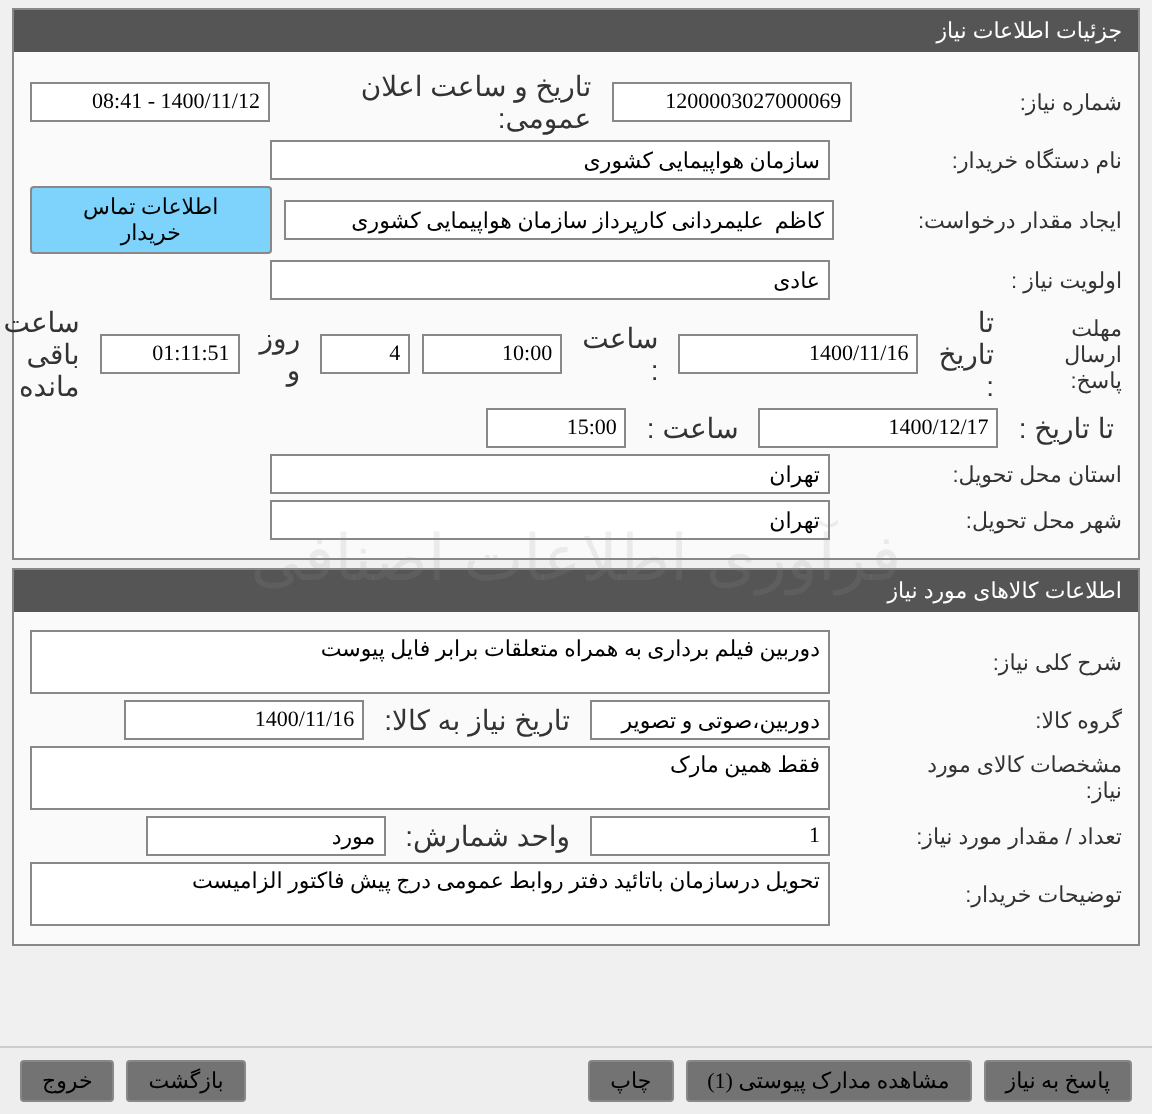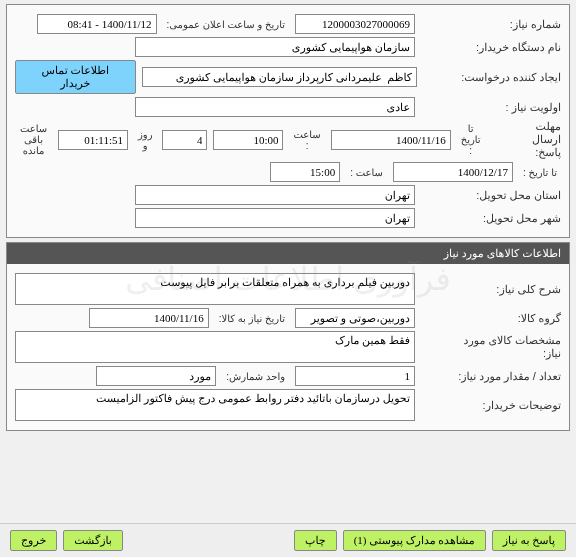--- a/index.html
+++ b/index.html
@@ -33,44 +33,44 @@
   gap: 6px;
 }
 .label {
   width: 115px;
   text-align: right;
   color: #333;
   font-size: 11px;
   margin-left: 25px;
 }
 .label-sm {
-  text-align: center;
+  text-align: right;
   color: #333;
-  font-size: 10px;
+  font-size: 14px;
   padding: 0 4px;
 }
 input[type=text], textarea {
   border: 1px solid #888;
   padding: 2px 4px;
   font-family: Tahoma;
   font-size: 11px;
   background: #fff;
   height: 20px;
 }
 textarea {
   height: 32px;
   resize: none;
 }
 .w-lg { width: 280px; }
 .w-md { width: 120px; }
 .w-sm { width: 70px; }
 .w-xs { width: 45px; }
 .btn {
   border: 1px solid #888;
-  background: #bef264;
+  background: #737373;
   padding: 3px 10px;
   font-family: Tahoma;
   font-size: 11px;
   cursor: pointer;
   border-radius: 2px;
 }
 .footer {
   display: flex;
   justify-content: space-between;
   align-items: center;
@@ -96,33 +96,34 @@
   white-space: nowrap;
 }
 .flex-grow { flex: 1; }
 </style>
 </head>
 <body>
 
 <div class="wm">فرآوری اطلاعات اصنافی</div>
 
 <div class="panel">
+  <div class="panel-title">جزئیات اطلاعات نیاز</div>
   <div class="content">
     <div class="row">
       <span class="label">شماره نیاز:</span>
       <input type="text" class="w-md" readonly="" value="1200003027000069" style="">
       <span class="label-sm">تاریخ و ساعت اعلان عمومی:</span>
       <input type="text" class="w-md" readonly="" value="1400/11/12 - 08:41" style="">
     </div>
     <div class="row">
       <span class="label">نام دستگاه خریدار:</span>
       <input type="text" class="w-lg" readonly="" value="سازمان هواپیمایی کشوری" style="">
     </div>
     <div class="row">
-      <span class="label">ایجاد کننده درخواست:</span>
+      <span class="label">ایجاد مقدار درخواست:</span>
       <input type="text" class="w-lg" readonly="" value="کاظم  علیمردانی کارپرداز سازمان هواپیمایی کشوری" style="">
       <button class="btn hl-blue">اطلاعات تماس خریدار</button>
     </div>
     <div class="row">
       <span class="label">اولویت نیاز :</span>
       <input type="text" class="w-lg" readonly="" value="عادی" style="">
     </div>
     <div class="row">
       <span class="label">مهلت ارسال پاسخ:</span>
       <span class="label-sm">تا تاریخ :</span>

